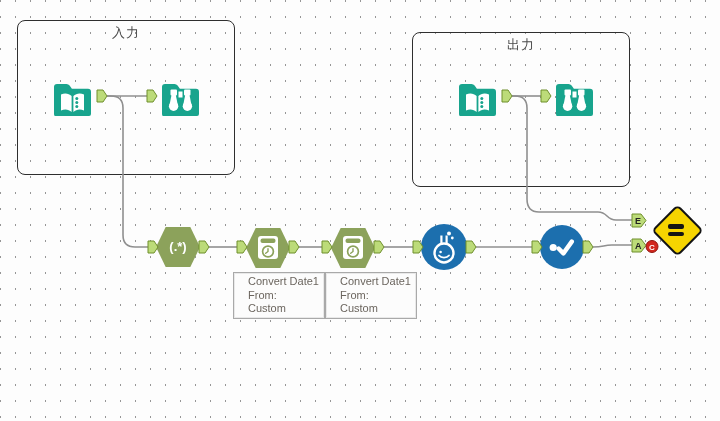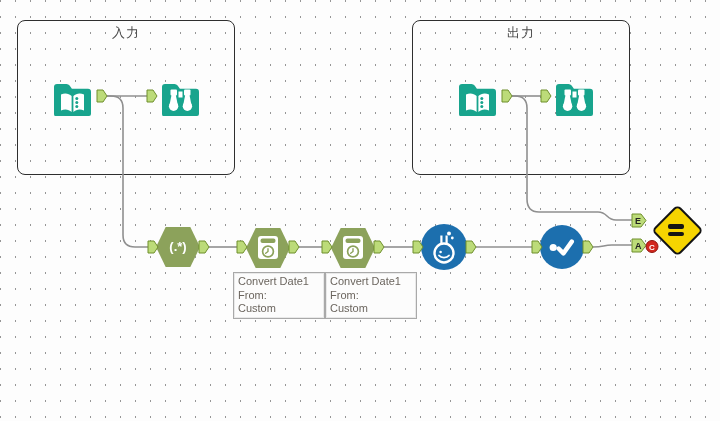--- a/index.html
+++ b/index.html
@@ -40,34 +40,34 @@
     background:#f6d400;border:2.4px solid #141414;border-radius:5px;
     transform:rotate(45deg);
   }
   .equals-bar{
     position:absolute;width:16px;height:4.4px;background:#141414;border-radius:2px;left:668px;
   }
   .annotation{
     position:absolute;background:#fcfcfc;border:1px solid #a9a9a9;
     box-shadow:inset 0 0 0 1px #e9e9e9;
     font-size:11px;line-height:13.5px;color:#6b655e;
-    padding:2px 4px;box-sizing:border-box;overflow:hidden;
+    padding:2px 14px;box-sizing:border-box;overflow:hidden;
   }
   .annotation div{white-space:nowrap;}
   svg.overlay{position:absolute;left:0;top:0;}
 </style>
 </head>
 <body>
 
 <div id="canvas">
 
   <div class="container-box" style="left:17px;top:20px;width:216px;height:153px;">
     <div class="container-label">入力</div>
   </div>
-  <div class="container-box" style="left:412px;top:20px;width:216px;height:153px;">
+  <div class="container-box" style="left:412px;top:32px;width:216px;height:153px;">
     <div class="container-label">出力</div>
   </div>
 
   <svg class="overlay" width="720" height="421">
     <g fill="none" stroke="#8f8f8f" stroke-width="1.6">
       <path d="M107,96 H147"></path>
       <path d="M107,96 H111 Q123,96 123,108 V235 Q123,247 135,247 H148"></path>
       <path d="M209,247 H237"></path>
       <path d="M299,247 H322"></path>
       <path d="M384,247 H413"></path>

